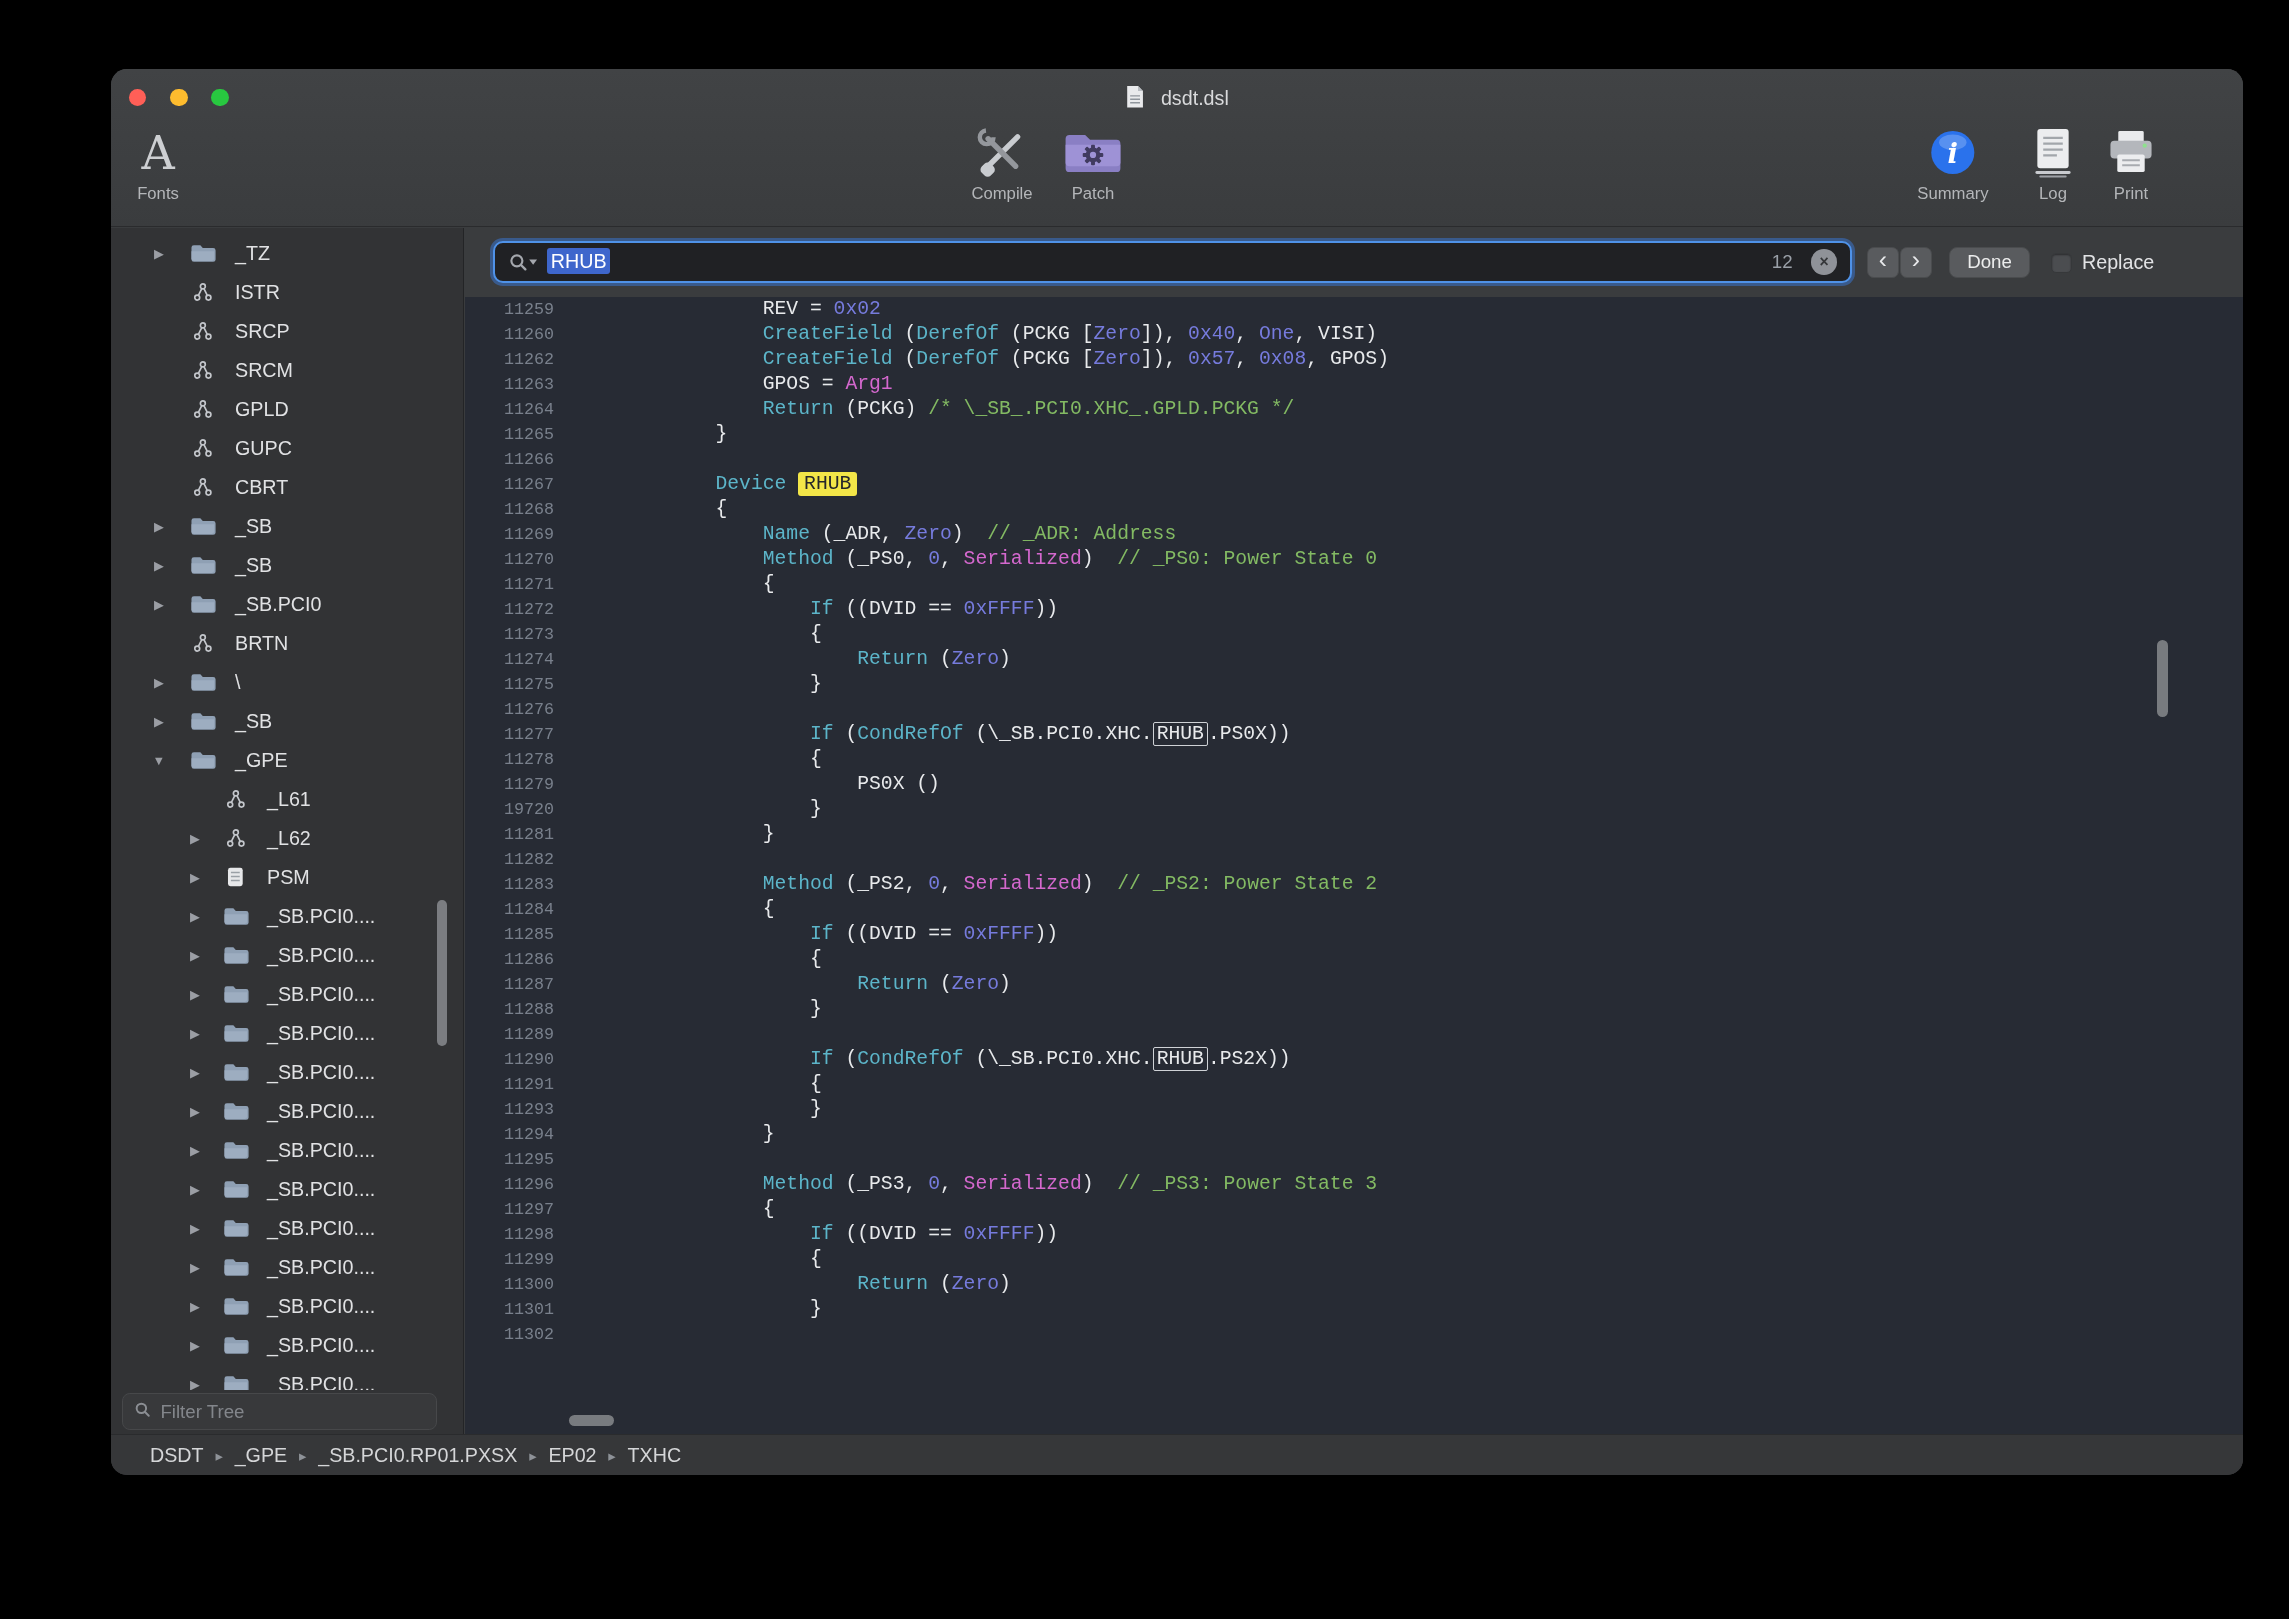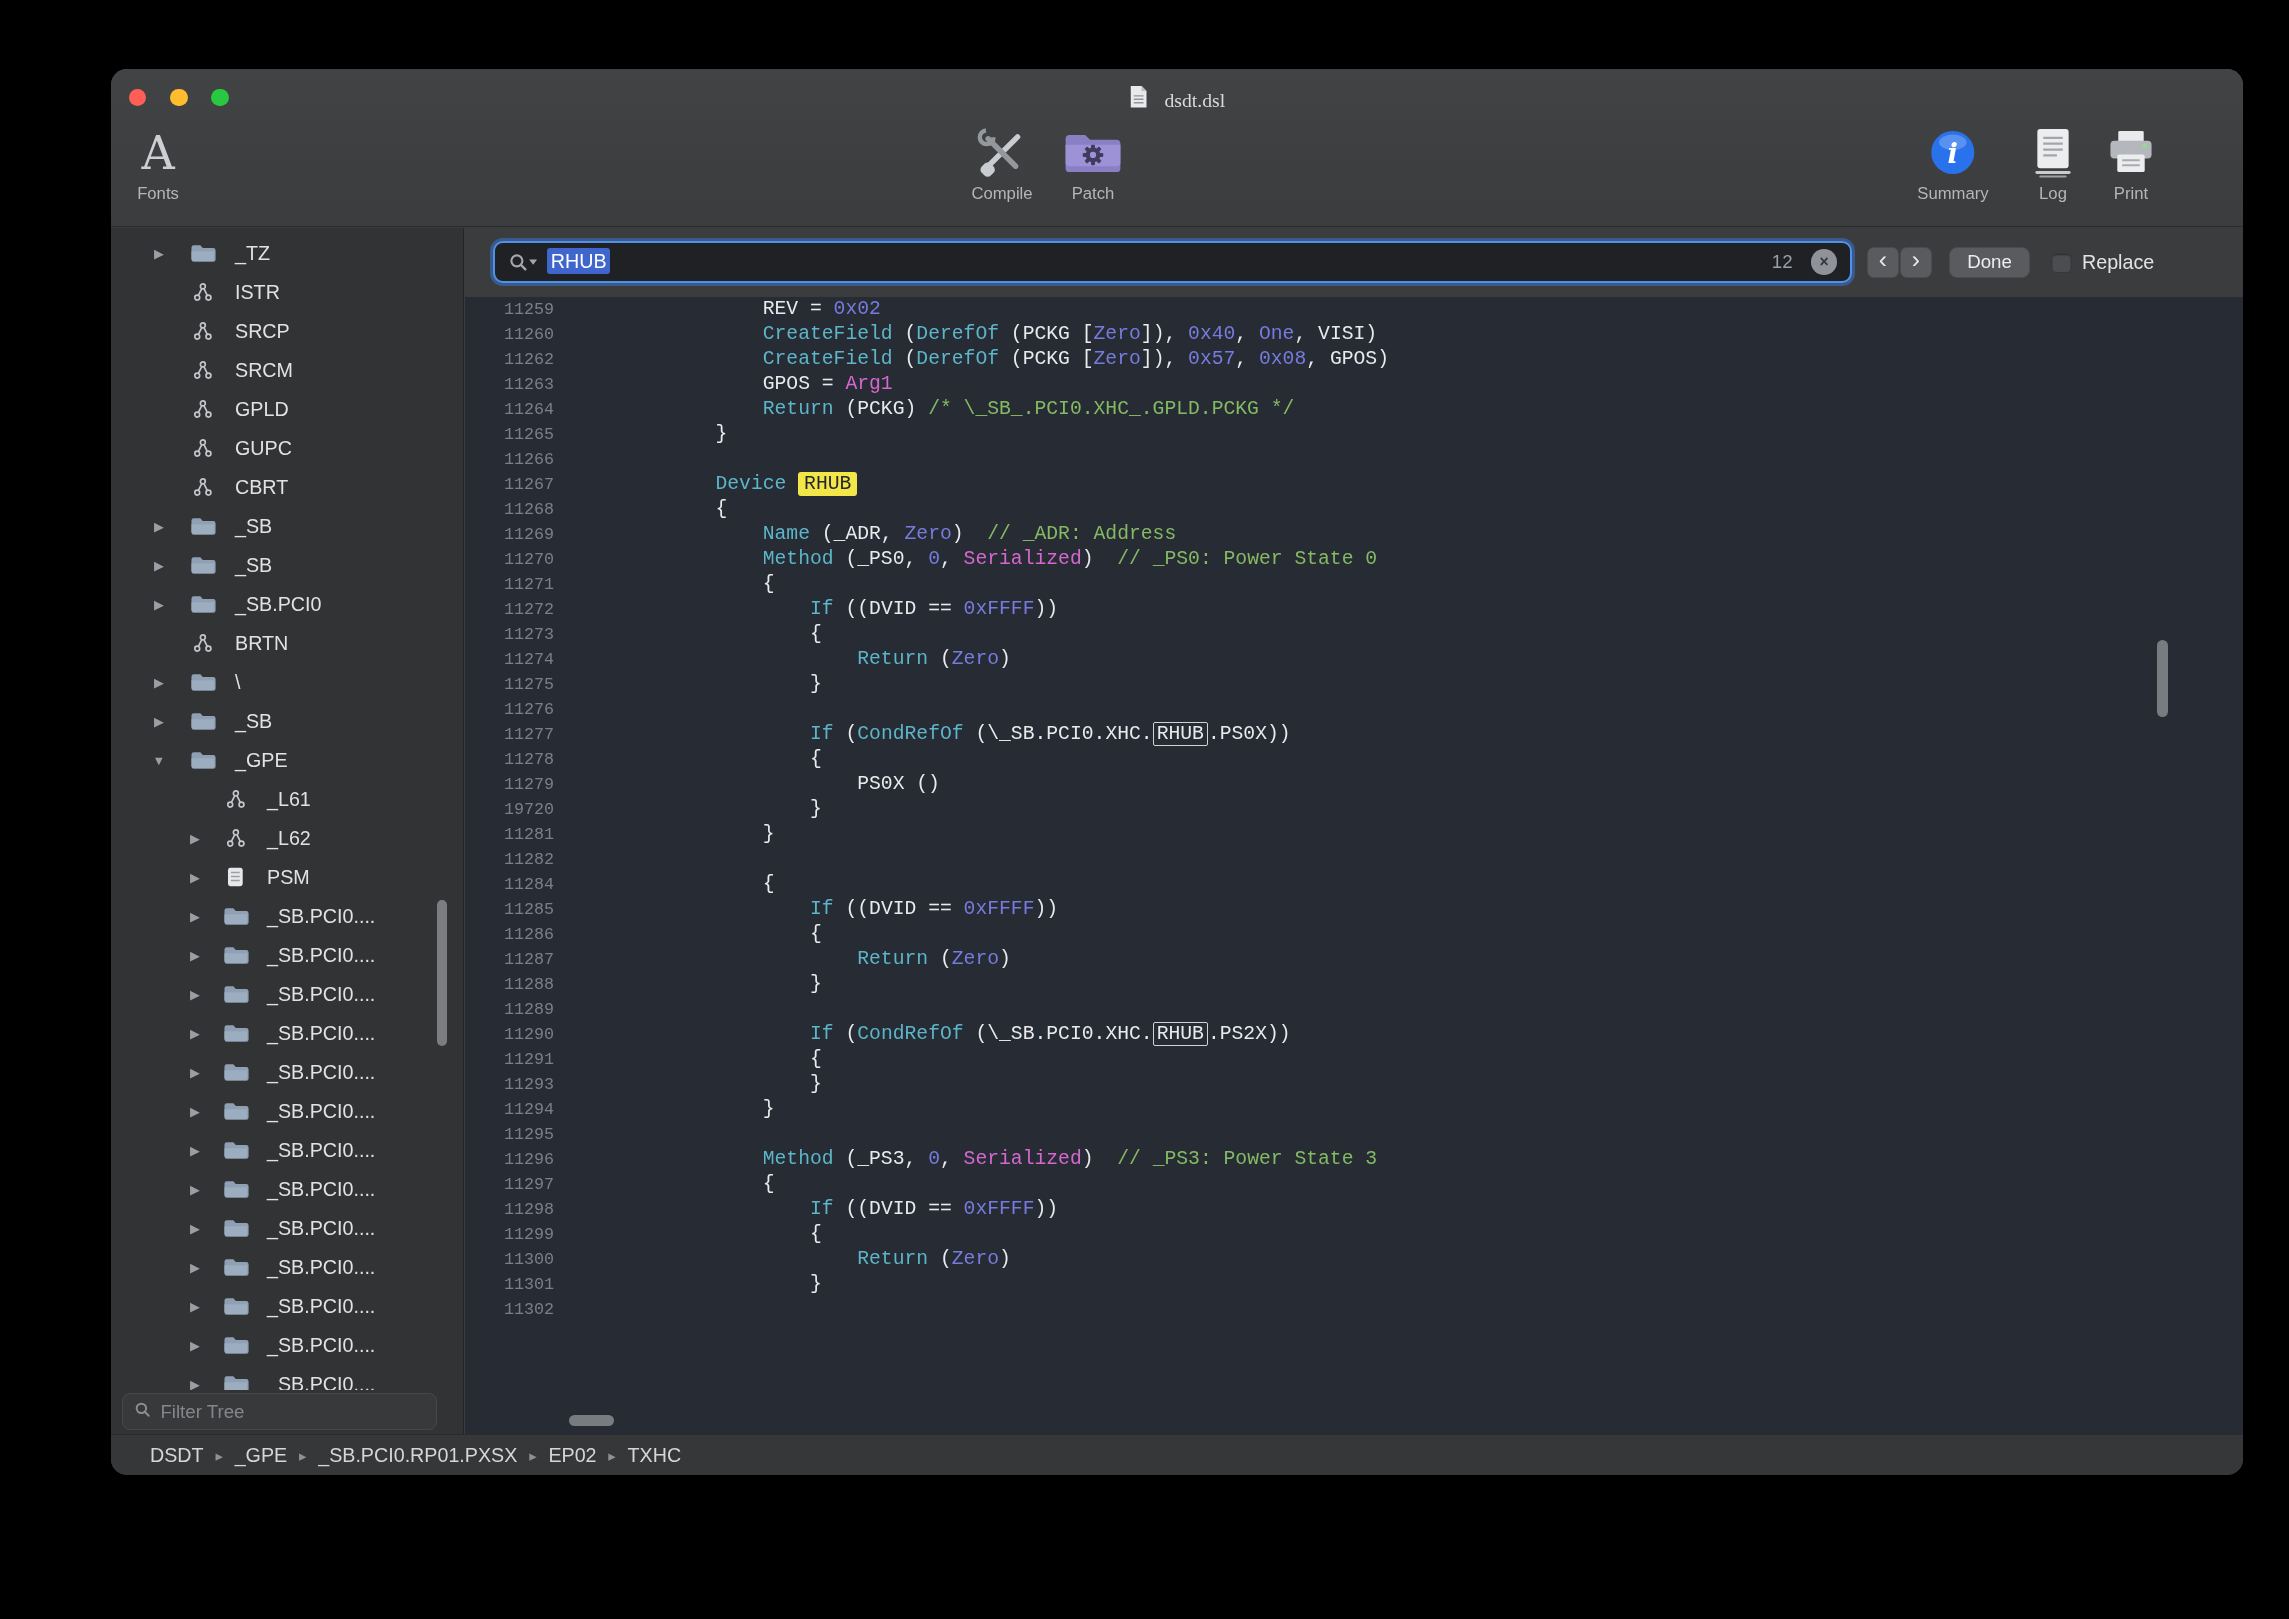--- a/index.html
+++ b/index.html
@@ -11,21 +11,21 @@
             background:#3a3c3e; border-radius:15.8px; overflow:hidden;
             box-shadow:0 0 0 1px rgba(0,0,0,.55), 0 39px 99px rgba(0,0,0,.85); }
 
   
   .header { position:absolute; left:0; top:0; right:0; height:158px;
             background:linear-gradient(#414345,#3a3c3e); border-bottom:1px solid #2a2b2d; }
   .traffic { position:absolute; left:17.7px; top:19.7px; display:flex; gap:23.6px; }
   .tl { width:17.7px; height:17.7px; border-radius:50%; display:inline-block; }
   .tl.red{background:#ff5f57} .tl.yellow{background:#febc2e} .tl.green{background:#28c840}
   .title-wrap { position:absolute; left:50%; top:15.8px; transform:translateX(-50%);
-                display:flex; align-items:flex-end; gap:16px;font-family:Liberation Serif, serif; }
+                display:flex; align-items:center; gap:16px; }
   .title { font-size:19.7px; color:#d9dadc; }
   .tb-item { position:absolute; top:57px; transform:translateX(-50%);
              display:flex; flex-direction:column; align-items:center; gap:4.9px;
              background:none; border:none; color:#b4b6b9; font-size:16.7px; cursor:default; }
   .tb-icon { height:53px; display:flex; align-items:center; justify-content:center; }
   .fonts-a { font-family:"DejaVu Serif",serif; font-size:46px; color:#cdcfd2; line-height:1; }
 
   
   .sidebar { position:absolute; left:0; top:159px; width:353px; bottom:41px;
              background:#323335; border-right:1px solid #232426; }
@@ -589,20 +589,21 @@
           <div class="cline"><span class="ln">11273</span><span class="ct"><span class="seg-p">                    {</span></span></div>
           <div class="cline"><span class="ln">11274</span><span class="ct"><span class="seg-p">                        </span><span class="seg-k">Return </span><span class="seg-p">(</span><span class="seg-n">Zero</span><span class="seg-p">)</span></span></div>
           <div class="cline"><span class="ln">11275</span><span class="ct"><span class="seg-p">                    }</span></span></div>
           <div class="cline"><span class="ln">11276</span><span class="ct"></span></div>
           <div class="cline"><span class="ln">11277</span><span class="ct"><span class="seg-p">                    </span><span class="seg-k">If </span><span class="seg-p">(</span><span class="seg-k">CondRefOf</span><span class="seg-p"> (\_SB.PCI0.XHC.</span><span class="seg-b">RHUB</span><span class="seg-p">.PS0X))</span></span></div>
           <div class="cline"><span class="ln">11278</span><span class="ct"><span class="seg-p">                    {</span></span></div>
           <div class="cline"><span class="ln">11279</span><span class="ct"><span class="seg-p">                        PS0X ()</span></span></div>
           <div class="cline"><span class="ln">19720</span><span class="ct"><span class="seg-p">                    }</span></span></div>
           <div class="cline"><span class="ln">11281</span><span class="ct"><span class="seg-p">                }</span></span></div>
           <div class="cline"><span class="ln">11282</span><span class="ct"></span></div>
+          <div class="cline"><span class="ln">11283</span><span class="ct"><span class="seg-p">                </span><span class="seg-k">Method </span><span class="seg-p">(_PS2, </span><span class="seg-n">0</span><span class="seg-p">, </span><span class="seg-a">Serialized</span><span class="seg-p">)  </span><span class="seg-c">// _PS2: Power State 2</span></span></div>
           <div class="cline"><span class="ln">11284</span><span class="ct"><span class="seg-p">                {</span></span></div>
           <div class="cline"><span class="ln">11285</span><span class="ct"><span class="seg-p">                    </span><span class="seg-k">If </span><span class="seg-p">((DVID == </span><span class="seg-n">0xFFFF</span><span class="seg-p">))</span></span></div>
           <div class="cline"><span class="ln">11286</span><span class="ct"><span class="seg-p">                    {</span></span></div>
           <div class="cline"><span class="ln">11287</span><span class="ct"><span class="seg-p">                        </span><span class="seg-k">Return </span><span class="seg-p">(</span><span class="seg-n">Zero</span><span class="seg-p">)</span></span></div>
           <div class="cline"><span class="ln">11288</span><span class="ct"><span class="seg-p">                    }</span></span></div>
           <div class="cline"><span class="ln">11289</span><span class="ct"></span></div>
           <div class="cline"><span class="ln">11290</span><span class="ct"><span class="seg-p">                    </span><span class="seg-k">If </span><span class="seg-p">(</span><span class="seg-k">CondRefOf</span><span class="seg-p"> (\_SB.PCI0.XHC.</span><span class="seg-b">RHUB</span><span class="seg-p">.PS2X))</span></span></div>
           <div class="cline"><span class="ln">11291</span><span class="ct"><span class="seg-p">                    {</span></span></div>
           <div class="cline"><span class="ln">11293</span><span class="ct"><span class="seg-p">                    }</span></span></div>
           <div class="cline"><span class="ln">11294</span><span class="ct"><span class="seg-p">                }</span></span></div>

